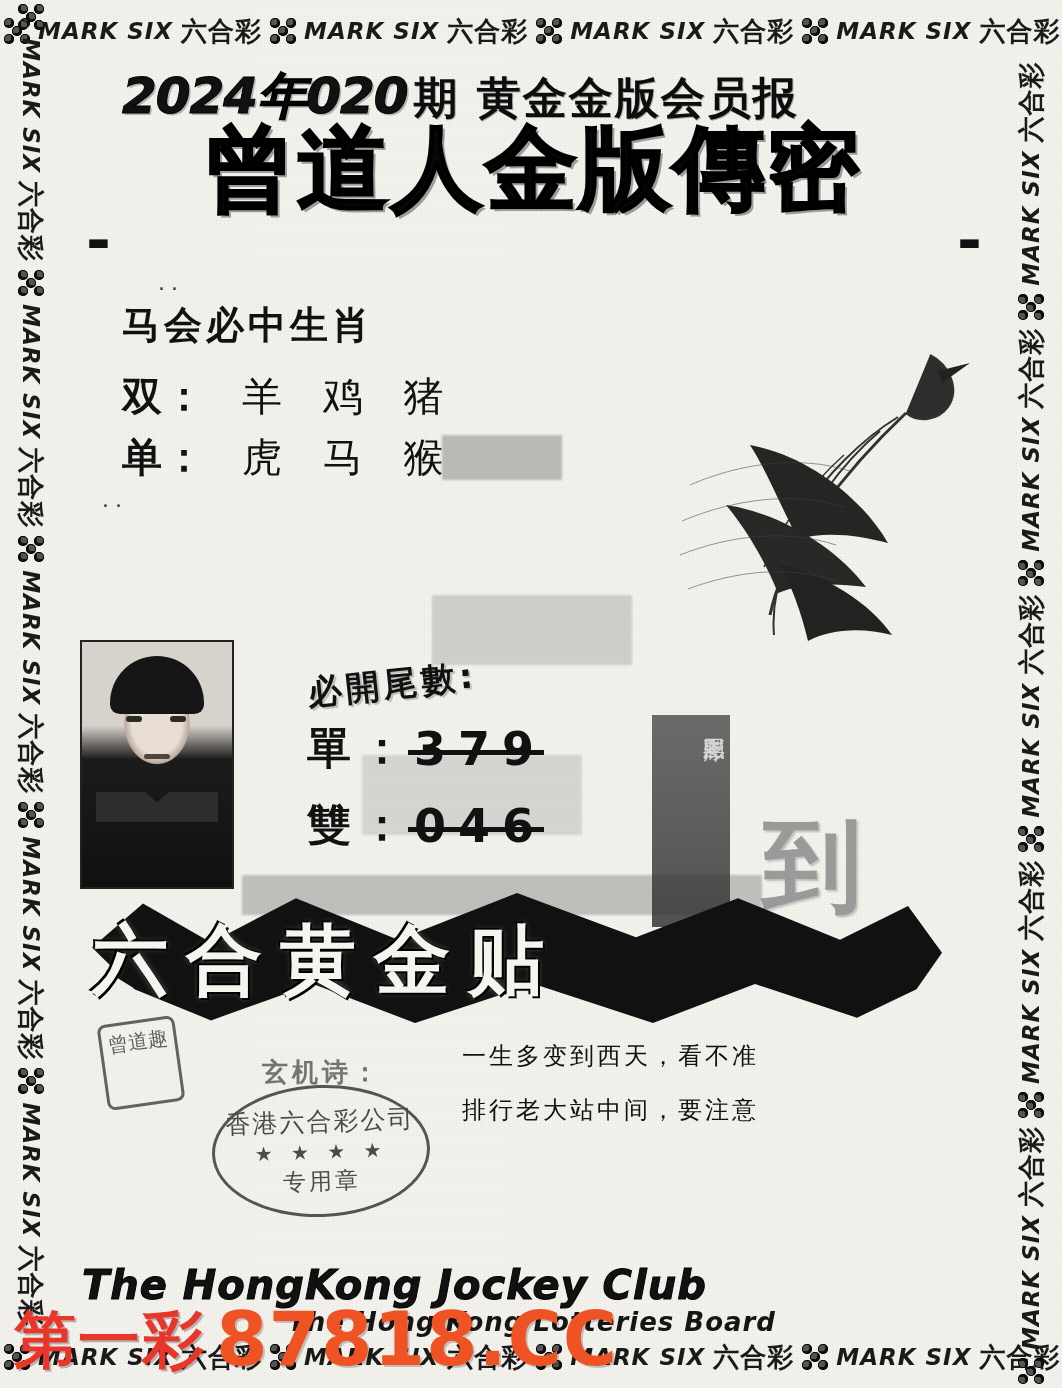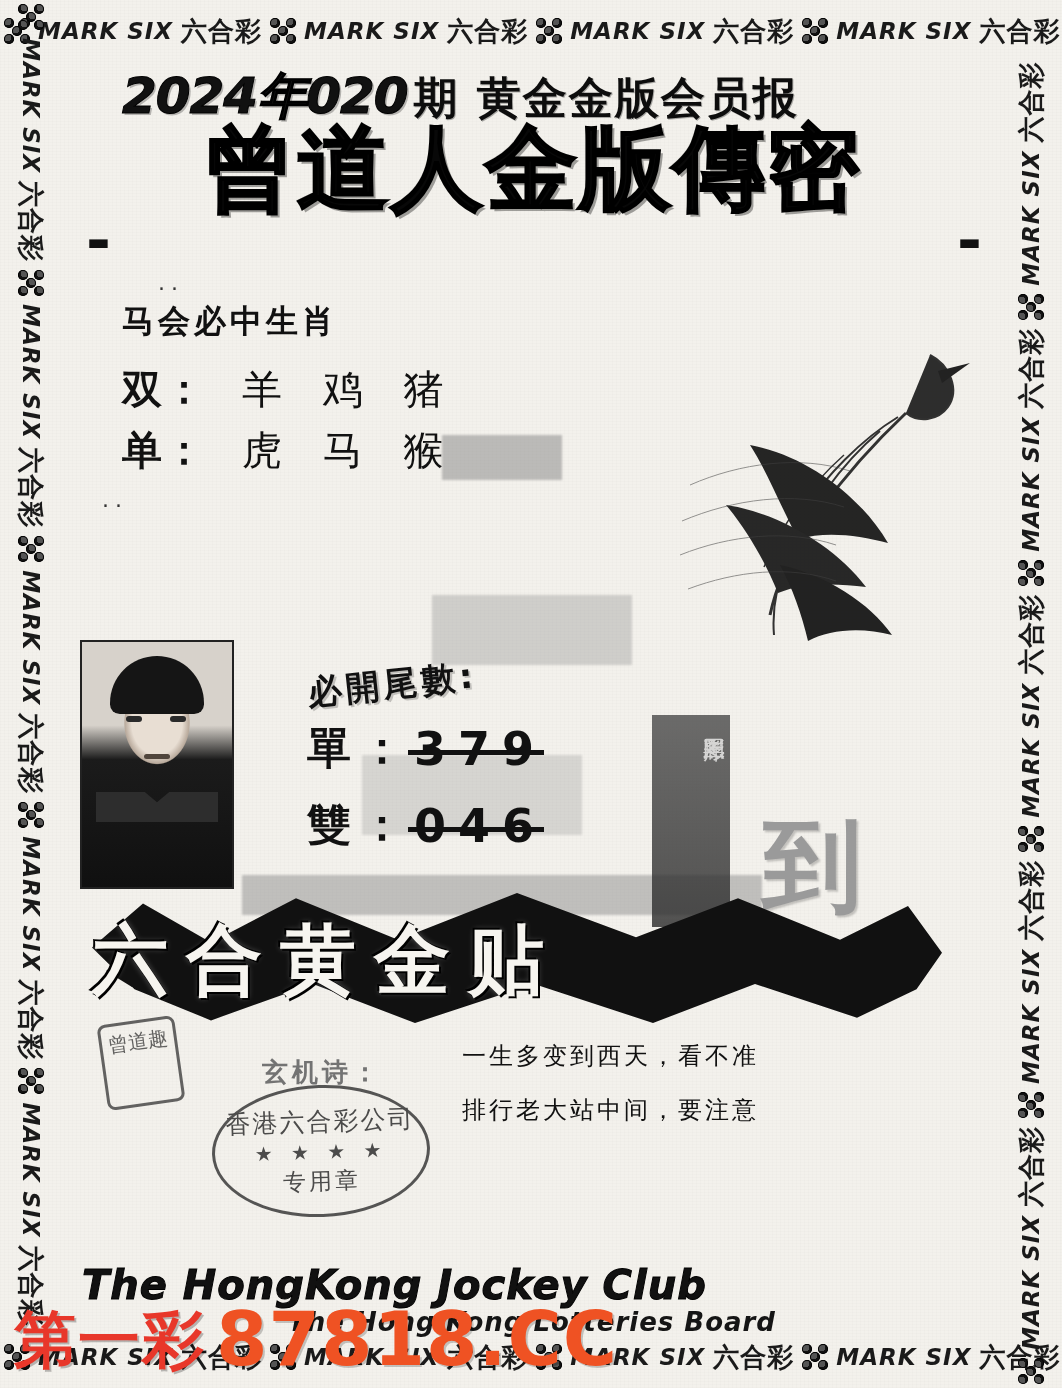--- a/index.html
+++ b/index.html
@@ -89,21 +89,21 @@
     text-shadow:3px 3px 0 rgba(0,0,0,.35), -1px -1px 0 rgba(0,0,0,.2);
   }
   .title-dash{
     position:absolute;top:150px;font-size:60px;font-weight:bold;color:#111;
   }
   .dash-left{left:24px;}
   .dash-right{right:18px;}
 
   .zodiac-block{position:absolute;left:60px;top:245px;}
   .zodiac-head{
-    font-family:"DejaVu Sans",sans-serif;font-size:32px;font-weight:bold;color:#111;
+    font-family:"DejaVu Sans",sans-serif;font-size:38px;font-weight:bold;color:#111;
     letter-spacing:4px;margin-bottom:18px;
   }
   .zodiac-row{display:flex;align-items:baseline;margin:6px 0 6px 0;}
   .zodiac-lab{
     font-size:40px;font-weight:bold;letter-spacing:2px;width:120px;
   }
   .zodiac-vals{font-size:40px;letter-spacing:14px;font-weight:500;}
 
   .dots-top{position:absolute;left:96px;top:215px;font-size:22px;letter-spacing:6px;color:#333;}
   .dots-bot{position:absolute;left:40px;top:432px;font-size:22px;letter-spacing:6px;color:#333;}

